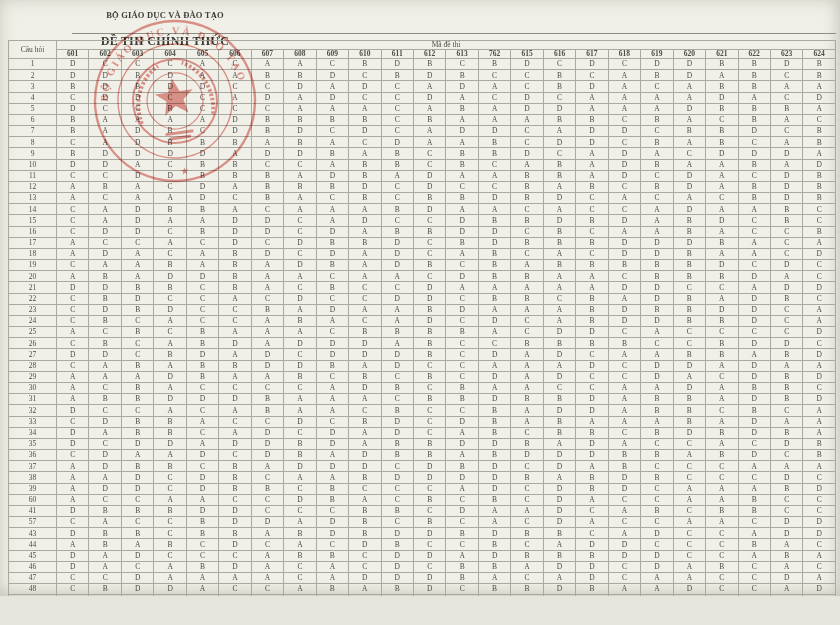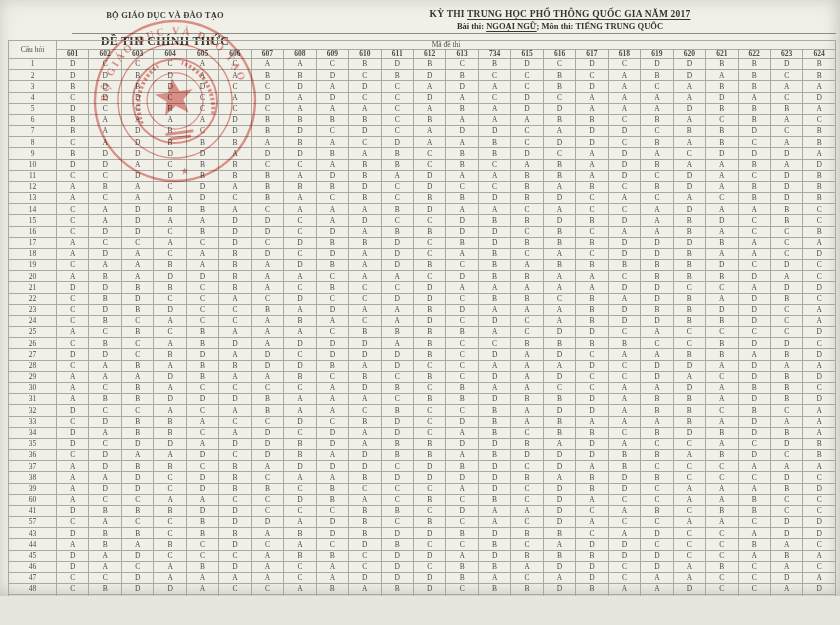--- a/index.html
+++ b/index.html
@@ -33,24 +33,20 @@
 </head>
 <body>
 
 <div class="page">
 
   <div class="hdr-left">
     <div class="l1">BỘ GIÁO DỤC VÀ ĐÀO TẠO</div>
     <div class="l2">ĐỀ THI CHÍNH THỨC</div>
   </div>
 
-  <div class="hdr-right">
-    <div class="l1"><span>KỲ THI </span><span class="u">TRUNG HỌC PHỔ THÔNG QUỐC GIA NĂM 2017</span></div>
-    <div class="l2"><span>Bài thi: </span><span class="u">NGOẠI NGỮ</span><span>; Môn thi: </span><span>TIẾNG TRUNG QUỐC</span></div>
-  </div>
 
   <div class="rule"></div>
 
   <table class="answers">
     <thead>
       <tr>
         <td class="qhead" rowspan="2">Câu hỏi</td>
         <td class="mdt" colspan="24">Mã đề thi</td>
       </tr>
       <tr id="codes-row">
@@ -60,21 +56,21 @@
           <td class="code">604</td>
           <td class="code">605</td>
           <td class="code">606</td>
           <td class="code">607</td>
           <td class="code">608</td>
           <td class="code">609</td>
           <td class="code">610</td>
           <td class="code">611</td>
           <td class="code">612</td>
           <td class="code">613</td>
-          <td class="code">734</td>
+          <td class="code">762</td>
           <td class="code">615</td>
           <td class="code">616</td>
           <td class="code">617</td>
           <td class="code">618</td>
           <td class="code">619</td>
           <td class="code">620</td>
           <td class="code">621</td>
           <td class="code">622</td>
           <td class="code">623</td>
           <td class="code">624</td>

